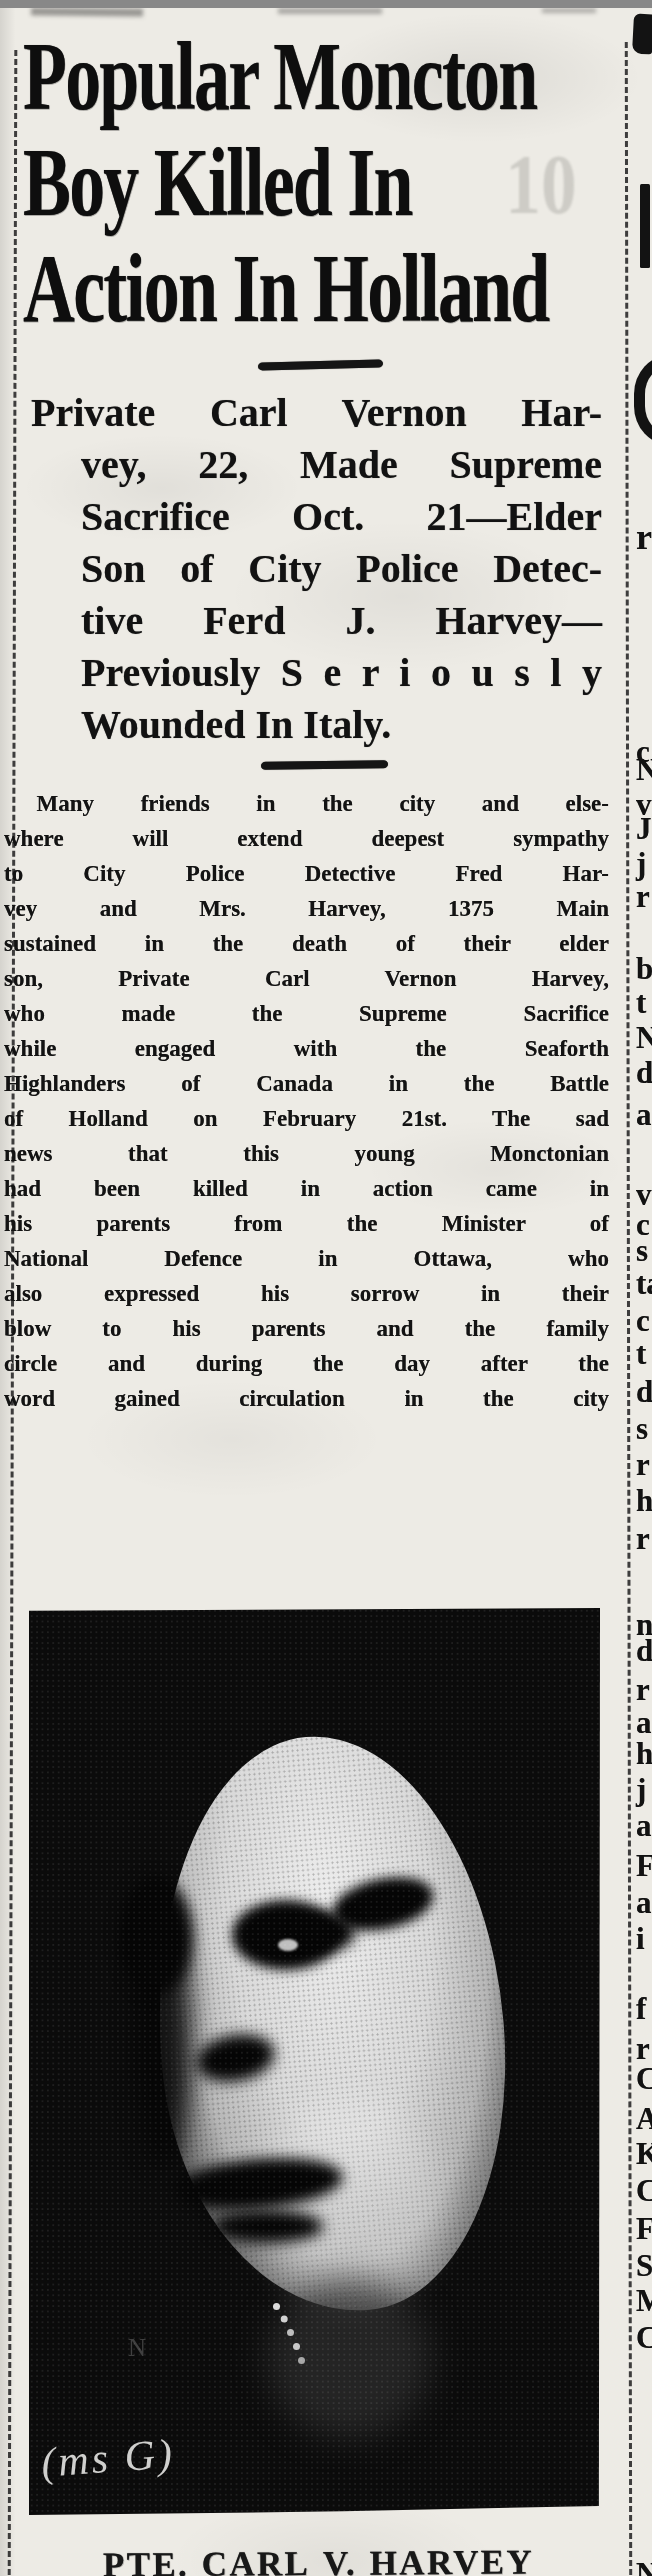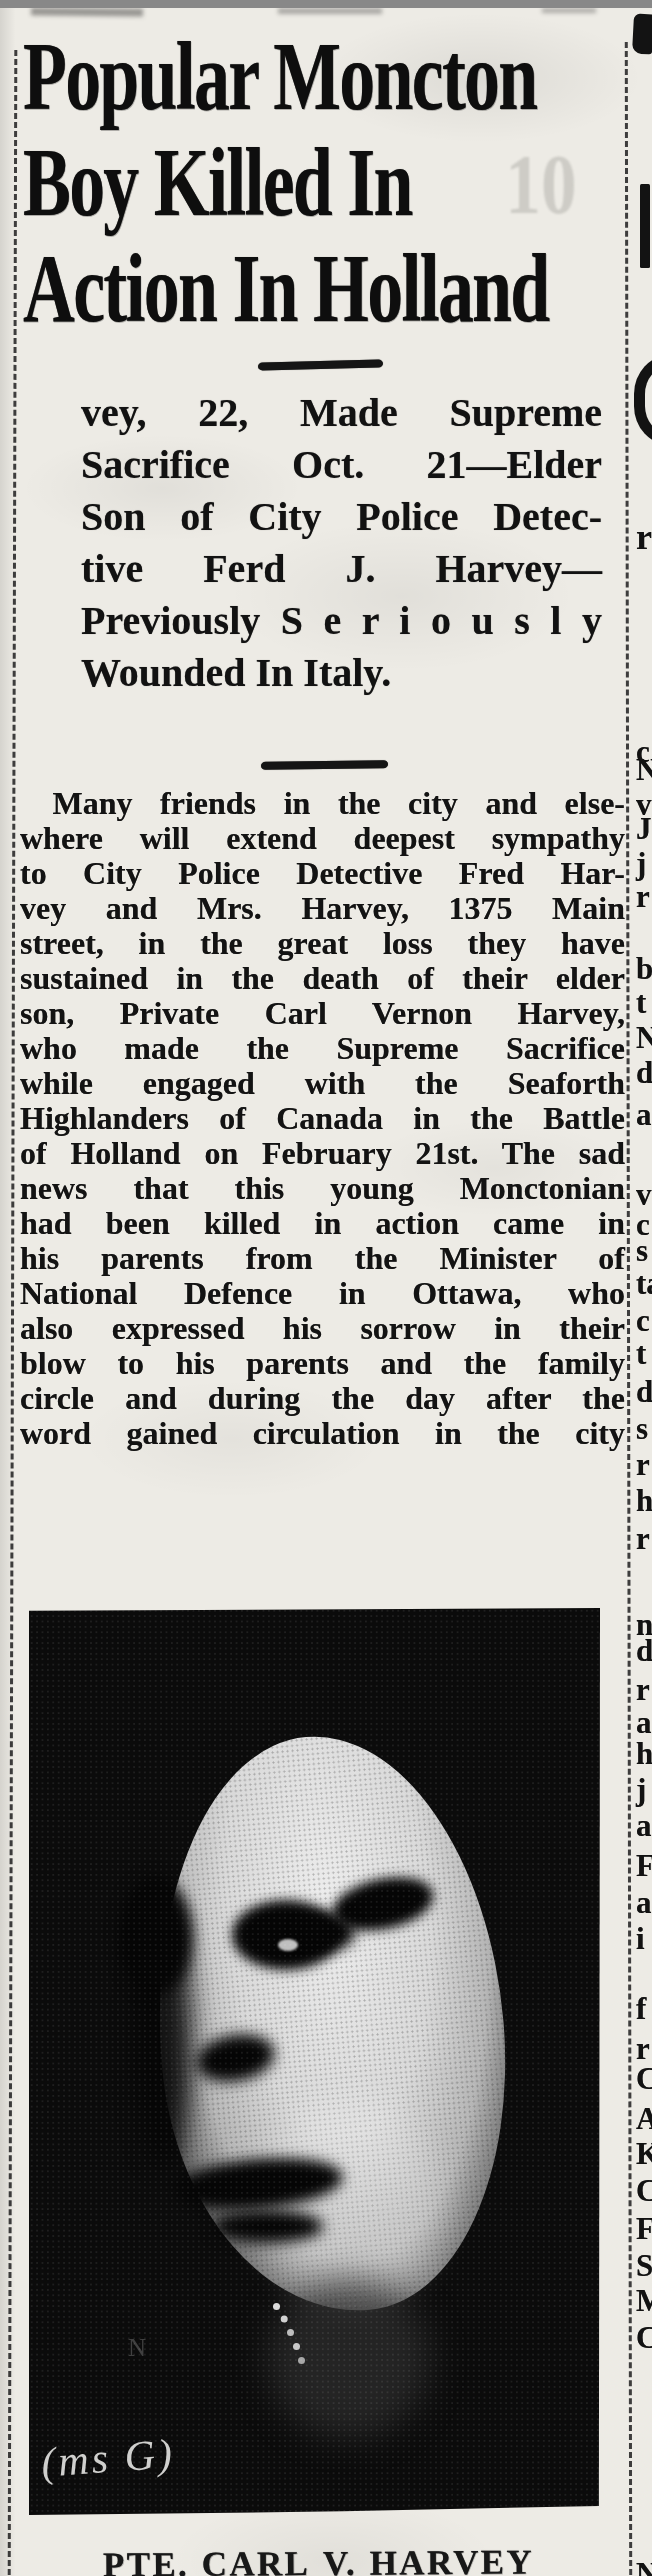--- a/index.html
+++ b/index.html
@@ -48,22 +48,22 @@
 
   
   #deck{position:absolute;left:31px;top:379px;width:571px;z-index:2;
     font-size:40px;font-weight:700;line-height:52px;color:#121212;}
   .deck-line{text-align:justify;text-align-last:justify;height:52px;
     text-shadow:0 0 0.8px rgba(0,0,0,.5);}
   .deck-line.cont{padding-left:50px;}
   .deck-line.last{text-align-last:left;}
 
   
-  #body-text{position:absolute;left:20px;top:778px;width:605px;z-index:2;
-    font-size:32px;font-weight:700;line-height:35px;color:#131313;}
+  #body-text{position:absolute;left:4px;top:778px;width:605px;z-index:2;
+    font-size:23px;font-weight:700;line-height:35px;color:#131313;}
   .body-line{text-align:justify;text-align-last:justify;height:35px;
     text-shadow:0 0 0.5px rgba(0,0,0,.55);}
   .body-line.indent{padding-left:32.5px;}
   .body-line.short{text-align-last:left;}
 
   
   #photo{
     position:absolute;left:29px;top:1600px;width:571px;height:907px;z-index:2;
     background:#0b0b0b;
     clip-path:polygon(0 .3%, 100% 0, 99.8% 99%, 55% 99.6%, 0 100%);
@@ -141,36 +141,36 @@
 
   <div id="headline">
       <div class="hl-line"><span class="hl-inner">Popular Moncton</span></div>
       <div class="hl-line"><span class="hl-inner">Boy Killed In</span></div>
       <div class="hl-line"><span class="hl-inner">Action In Holland</span></div>
     </div>
 
   <div id="divider-1" class="divider"></div>
 
   <div id="deck">
+      <div class="deck-line">Private Carl Vernon Har-</div>
       <div class="deck-line cont">vey, 22, Made Supreme</div>
       <div class="deck-line cont">Sacrifice Oct. 21—Elder</div>
       <div class="deck-line cont">Son of City Police Detec-</div>
       <div class="deck-line cont">tive Ferd J. Harvey—</div>
       <div class="deck-line cont">Previously S e r i o u s l y</div>
       <div class="deck-line cont last">Wounded In Italy.</div>
     </div>
 
   <div id="divider-2" class="divider"></div>
 
   <div id="body-text">
       <div class="body-line indent">Many friends in the city and else-</div>
       <div class="body-line">where will extend deepest sympathy</div>
       <div class="body-line">to City Police Detective Fred Har-</div>
       <div class="body-line">vey and Mrs. Harvey, 1375 Main</div>
-      <div class="body-line">street, in the great loss they have</div>
       <div class="body-line">sustained in the death of their elder</div>
       <div class="body-line">son, Private Carl Vernon Harvey,</div>
       <div class="body-line">who made the Supreme Sacrifice</div>
       <div class="body-line">while engaged with the Seaforth</div>
       <div class="body-line">Highlanders of Canada in the Battle</div>
       <div class="body-line">of Holland on February 21st. The sad</div>
       <div class="body-line">news that this young Monctonian</div>
       <div class="body-line">had been killed in action came in</div>
       <div class="body-line">his parents from the Minister of</div>
       <div class="body-line">National Defence in Ottawa, who</div>

